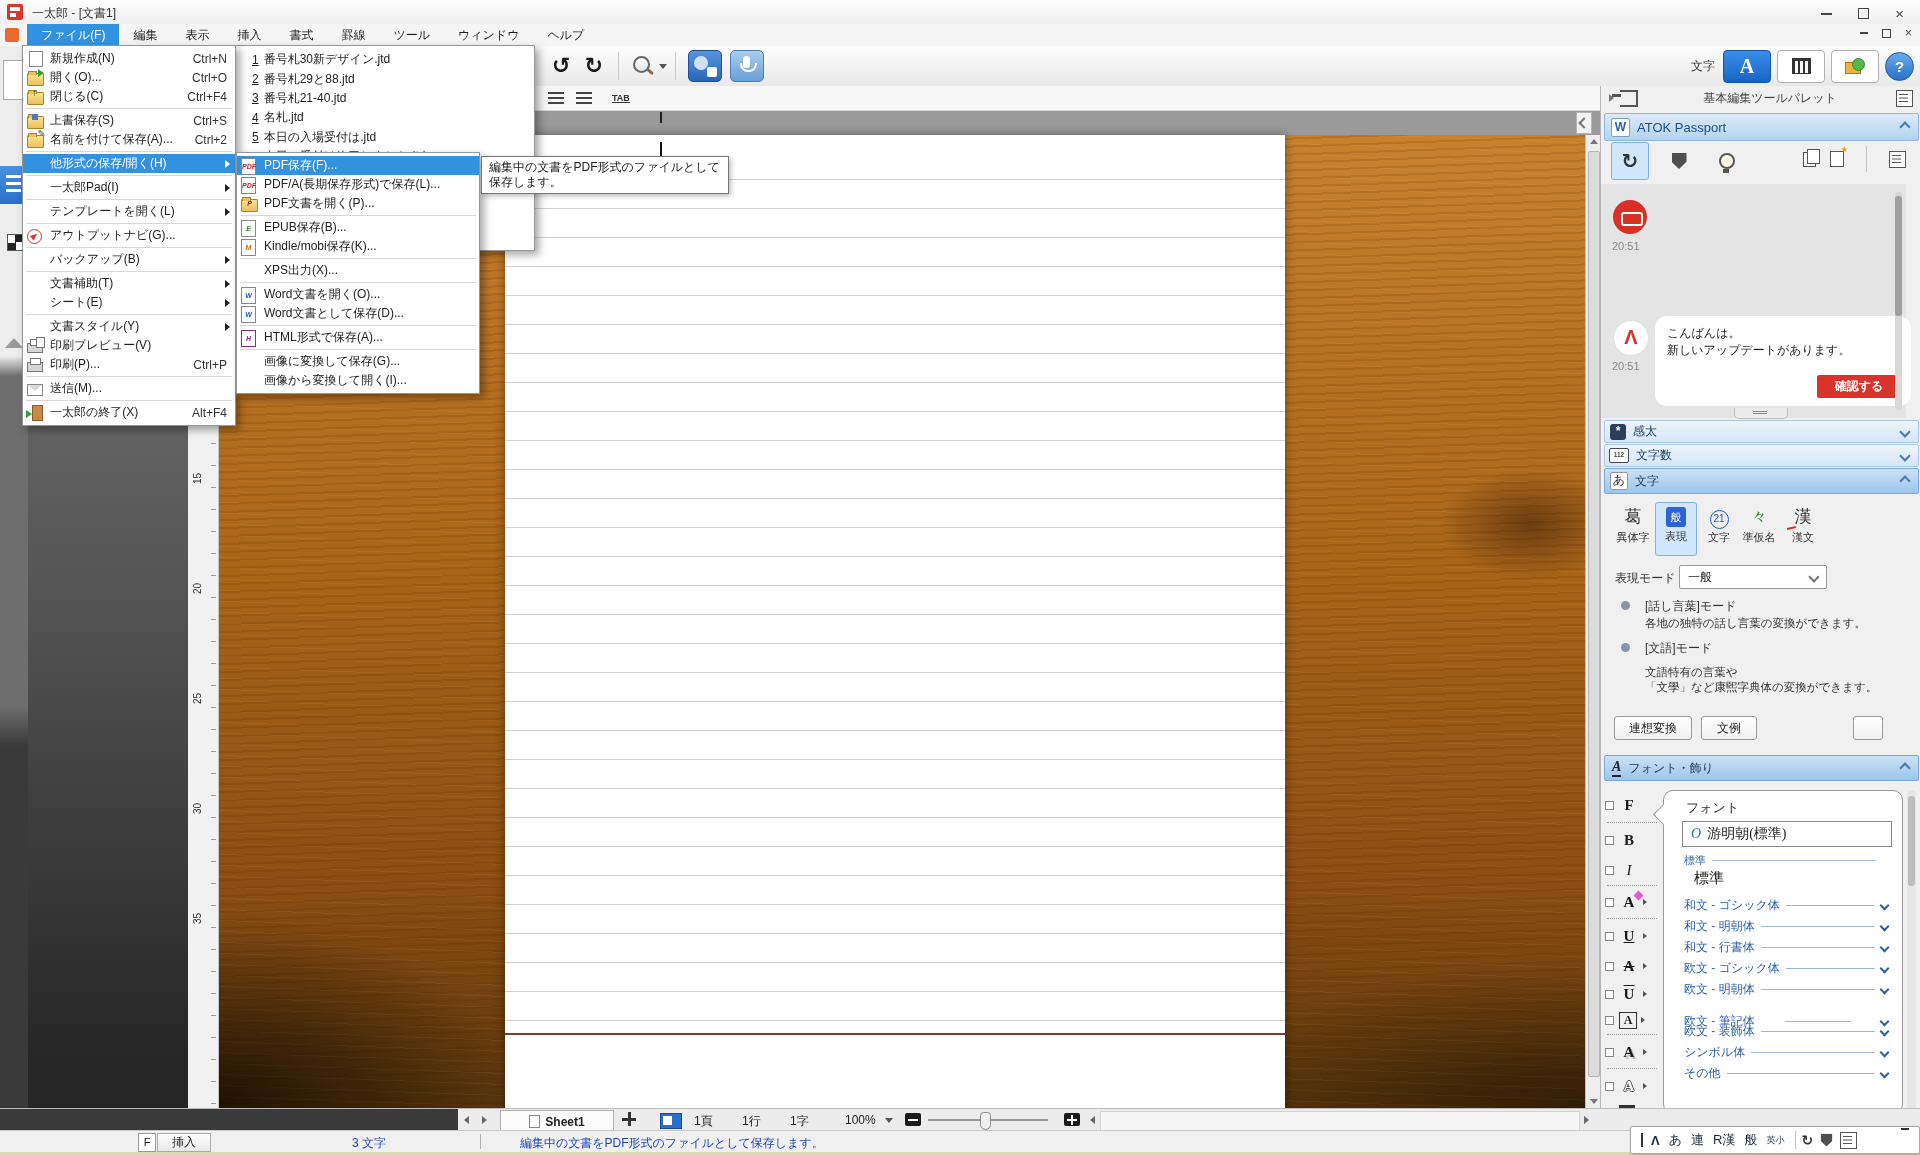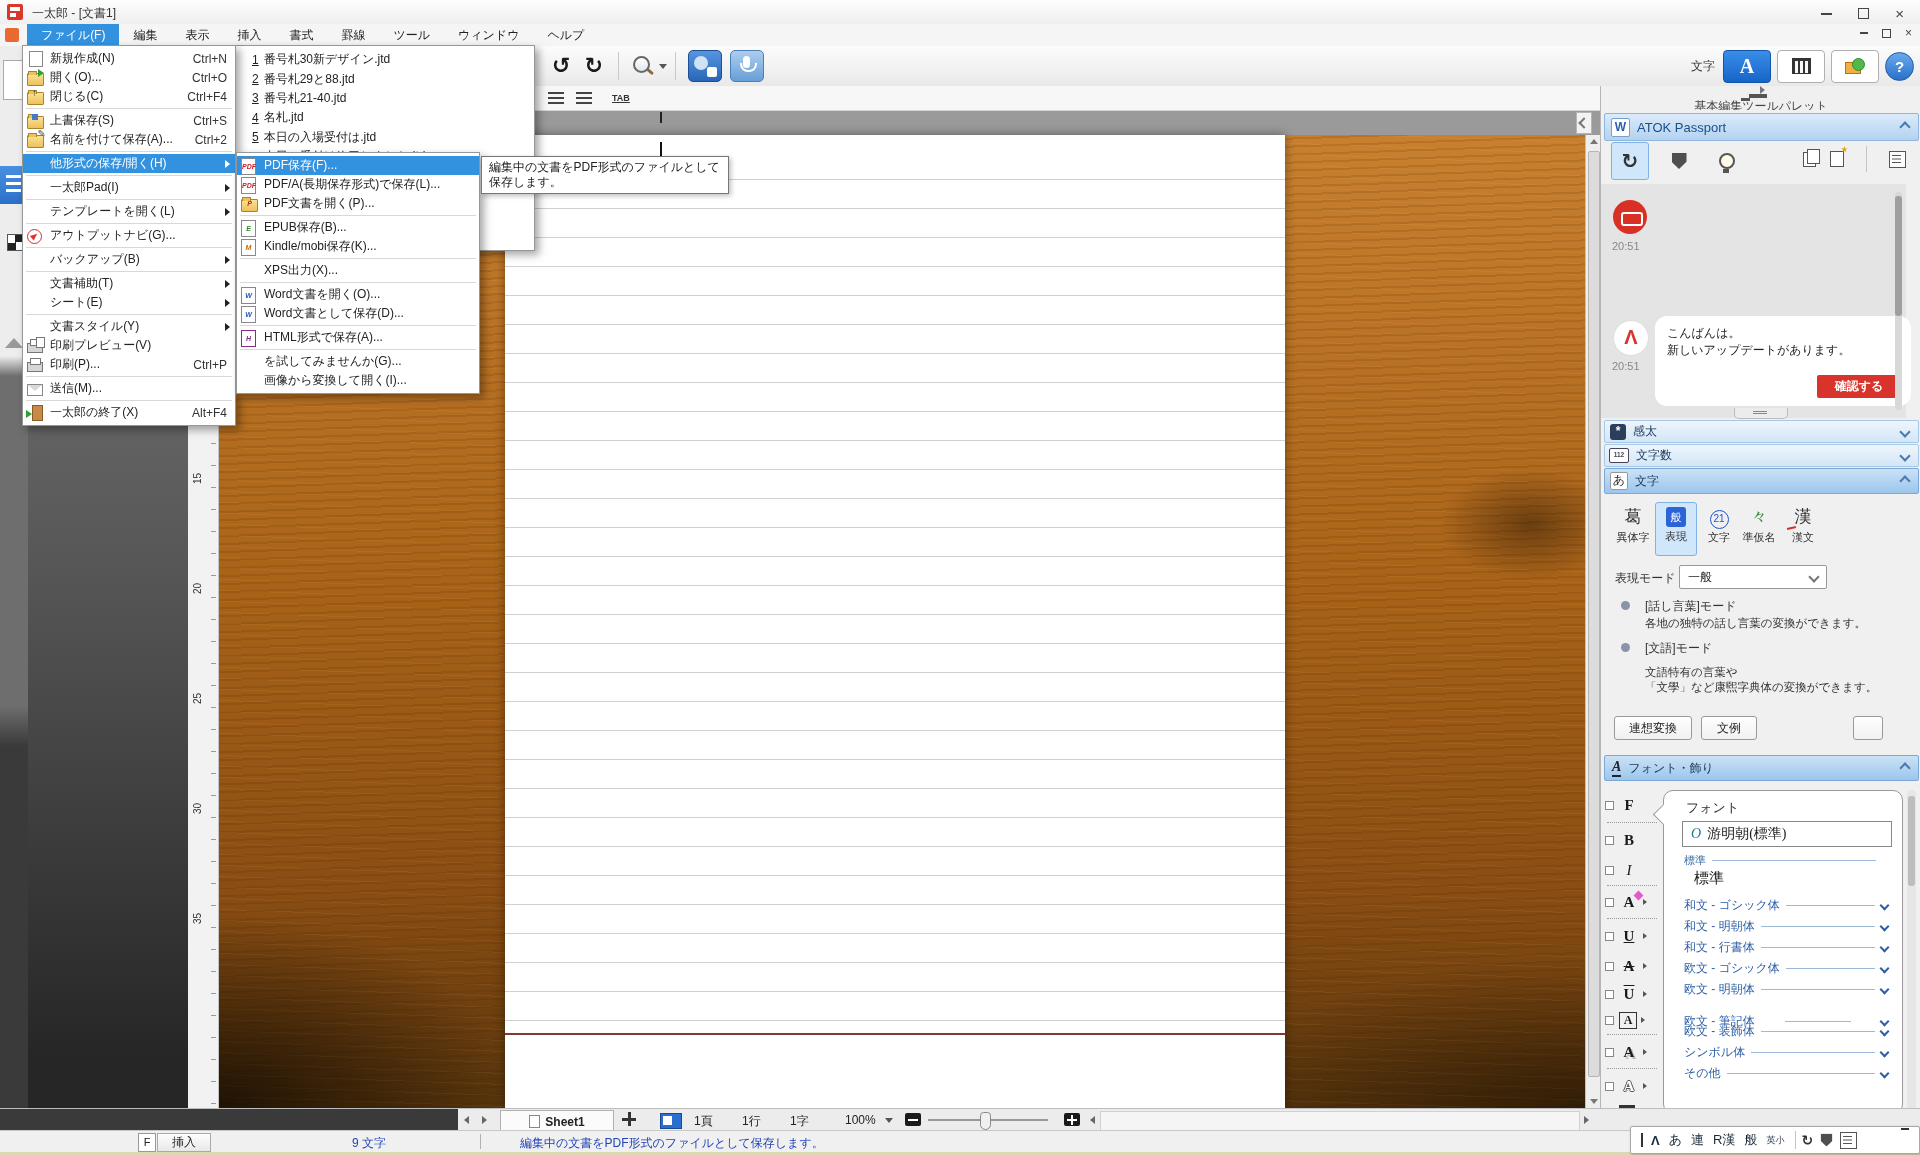--- a/index.html
+++ b/index.html
@@ -127,21 +127,21 @@
   .ic-exit:before{content:"";position:absolute;left:-7px;top:4px;width:0;height:0;border-top:4px solid transparent;border-bottom:4px solid transparent;border-left:6px solid #2f9f2f;}
   .ltag{position:absolute;font-size:7px;font-weight:bold;left:0;right:0;text-align:center;top:4px;}
   .ic-doc{background:#fff;border:1px solid #888;width:13px;height:15px;}
   #recent{left:233px;top:45px;width:300px;height:200px;z-index:45;padding-top:4px;}
   .rrow{height:19.4px;display:flex;align-items:center;padding-left:18px;}
   .rnum2{text-decoration:underline;margin-right:5px;}
   #recsc{position:absolute;left:237px;top:170px;width:62px;}
   #submenu{left:236px;top:152px;width:242px;padding:3px 0;z-index:60;}
   #tooltip{left:481px;top:156px;width:232px;background:#fff;border:1px solid #767676;padding:3px 7px;z-index:70;line-height:15px;box-shadow:2px 2px 5px rgba(0,0,0,.25);}
   
-  #phead{left:1600px;top:86px;width:320px;height:24px;background:#f0f0f0;border-left:1px solid #b5b5b5;border-bottom:1px solid #d8d8d8;display:flex;align-items:center;flex-direction:column;}
+  #phead{left:1600px;top:86px;width:320px;height:24px;background:#f0f0f0;border-left:1px solid #b5b5b5;border-bottom:1px solid #d8d8d8;display:flex;align-items:center;}
   .tri-r2{width:0;height:0;border-top:4px solid transparent;border-bottom:4px solid transparent;border-left:5px solid #777;margin:0 6px 0 8px;}
   .exitico{width:16px;height:13px;border:2px solid #555;border-left:none;position:relative;margin-right:6px;}
   .exitico:before{content:"";position:absolute;left:-8px;top:2px;width:9px;height:3px;background:#555;}
   #pheadtitle{flex:1;text-align:center;color:#444;}
   .listico{width:15px;height:15px;border:1px solid #555;background:#fff;position:relative;margin-right:8px;}
   .listico:before{content:"";position:absolute;left:2px;top:3px;width:9px;height:1.5px;background:#555;box-shadow:0 3.5px #555,0 7px #555;}
   #rpanel{left:1600px;top:110px;width:320px;height:1018px;background:#f0f0f0;border-left:1px solid #b5b5b5;}
   #atokbar{left:3px;top:3px;width:313px;height:26px;background:linear-gradient(#dcebfa,#b3d2f0);border:1px solid #8fb6dd;border-radius:2px;display:flex;align-items:center;}
   #atokW{width:17px;height:17px;background:#fff;border:1px solid #7a9fc8;border-radius:2px;color:#2a5fb0;font-weight:bold;font-size:12px;text-align:center;line-height:17px;margin:0 7px 0 6px;}
   #atoktitle{color:#1a4f8a;font-size:13px;flex:1;}
@@ -606,21 +606,21 @@
     <div class="abs" id="zthumb"></div>
     <span class="zbtn plus" style="left:1064px;"></span>
     <span class="navtri nt-l" style="left:1090px;"></span>
     <div class="abs" id="hscroll"></div>
     <span class="navtri nt-r" style="left:1584px;"></span>
   </div>
 
   <div class="abs" id="statusbar">
     <span class="abs" id="fbox">F</span>
     <span class="abs" id="insbox">挿入</span>
-    <span class="abs bluetxt" style="left:352px;top:4px;">9 文字</span>
+    <span class="abs bluetxt" style="left:352px;top:4px;">3 文字</span>
     <span class="abs" id="sdiv"></span>
     <span class="abs bluetxt" style="left:520px;top:4px;">編集中の文書をPDF形式のファイルとして保存します。</span>
   </div>
   <div class="abs" id="bottomedge"></div>
 
   <div class="abs" id="atokfloat">
     <span class="caret"></span>
     <span class="akitem" style="font-weight:bold;">Λ</span>
     <span class="akitem">あ</span>
     <span class="akitem">連</span>
@@ -846,21 +846,21 @@
         <span class="ic">
           <i class="abs ic-doc" style="border-color:#8a2a8a;">
             <b class="ltag" style="color:#8a2a8a;">H</b>
           </i>
         </span>
         <span class="mlabel">HTML形式で保存(A)...</span>
       </div>
     <div class="msep"></div>
     <div class="mrow">
         <span class="ic"></span>
-        <span class="mlabel">を試してみませんか(G)...</span>
+        <span class="mlabel">画像に変換して保存(G)...</span>
       </div>
     <div class="mrow">
         <span class="ic"></span>
         <span class="mlabel">画像から変換して開く(I)...</span>
       </div>
   </div>
 
   <div class="abs" id="tooltip">編集中の文書をPDF形式のファイルとして保存します。</div>
 
 </div>

